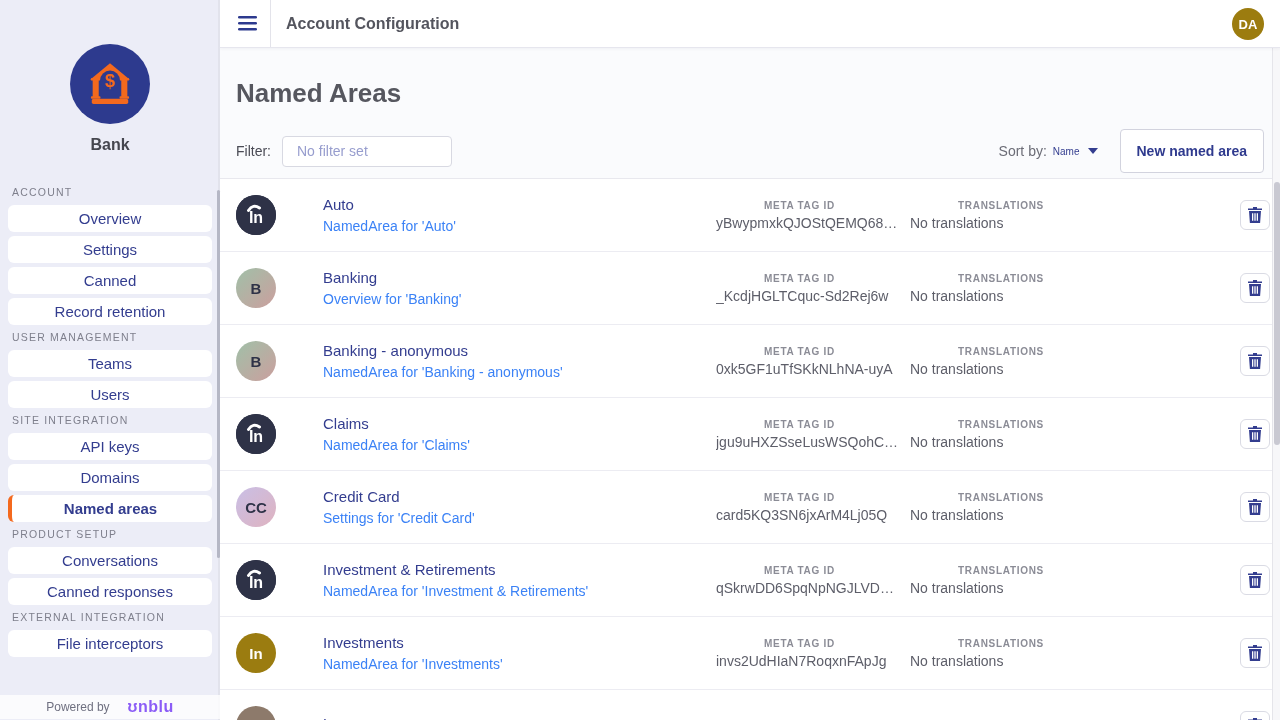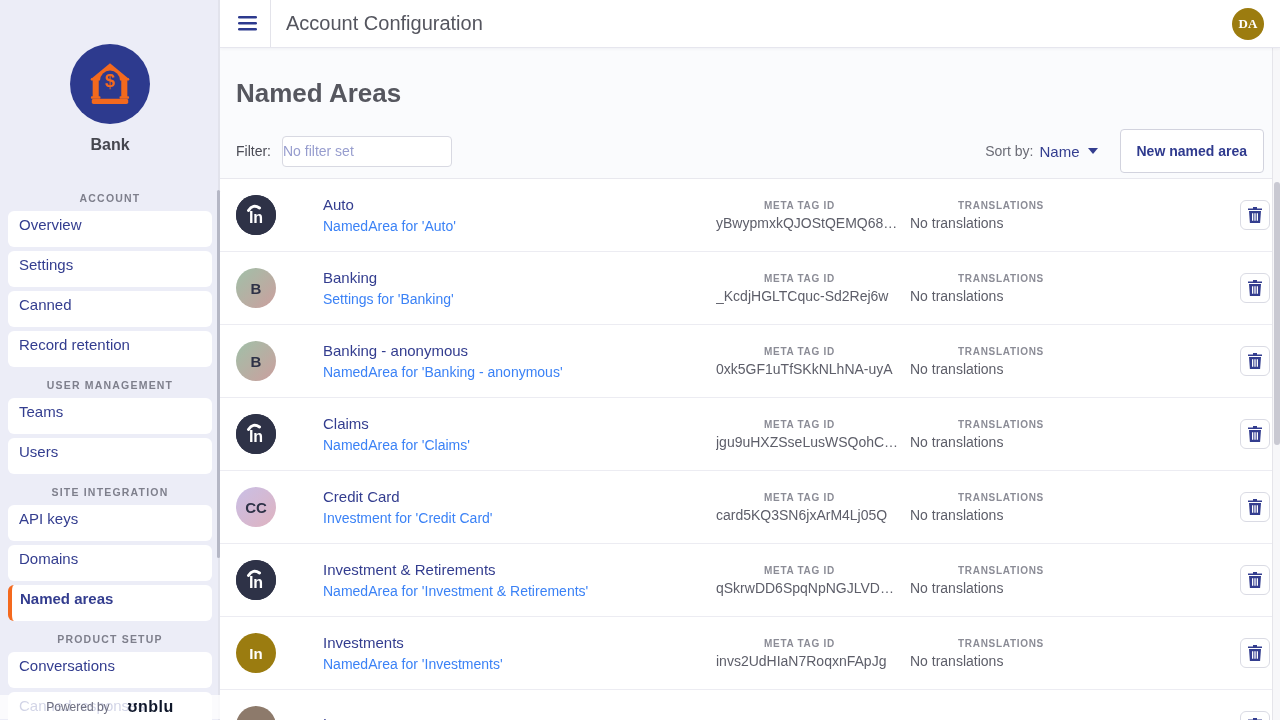--- a/index.html
+++ b/index.html
@@ -7,60 +7,60 @@
     font-family:"Liberation Sans", sans-serif; background:#fafbfd; }
 
   
   .sidebar { position:absolute; left:0; top:0; width:220px; height:720px;
     background:var(--sidebar_bg,#ecedf7); z-index:5; }
   .org { text-align:center; padding-top:44px; }
   .org-logo { width:80px; height:80px; border-radius:50%; margin:0 auto;
     background:var(--logo_navy,#2d3a8e); display:flex; align-items:center; justify-content:center; }
   .org-name { margin-top:12px; font-size:16px; font-weight:bold; color:#45464f; }
   .sidebar nav { padding:10px 8px 0 8px; margin-top:16px; }
-  .sec-label { font-size:10.5px; font-weight:bold; letter-spacing:1.2px; color:#7e7f8c;
-    margin:12px 4px 7px 4px; text-transform:uppercase;text-align:center; }
-  .nav-item { background:#fff; border-radius:6px; height:36px; line-height:27px;
+  .sec-label { font-size:10.5px; font-weight:normal; letter-spacing:1.2px; color:#7e7f8c;
+    margin:6px 4px 7px 4px; text-transform:uppercase; }
+  .nav-item { background:#fff; border-radius:6px; height:27px; line-height:27px;
     padding:0 11px; margin-bottom:4px; font-size:15px; color:#333d8f; cursor:pointer;
-    white-space:nowrap; overflow:hidden; }
+    white-space:nowrap; overflow:hidden;text-align:center; }
   .nav-item.active { font-weight:bold; border-left:4px solid var(--accent_orange,#f4691e);
     padding-left:8px; }
   .sidebar-track { position:absolute; right:0; top:0; width:2px; height:720px; background:#e2e3ec; }
   .sidebar-thumb { position:absolute; right:0; top:190px; width:3px; height:368px;
     background:#b5b7c5; border-radius:2px; }
   .sidebar-footer { position:absolute; bottom:1px; left:0; width:100%; height:24px;
     background:rgba(255,255,255,.78); display:flex; align-items:center; justify-content:center; gap:6px; }
   .pb-text { font-size:12px; color:#6f7080; }
-  .brand { font-size:16px; font-weight:bold; color:#0f172a; letter-spacing:.5px;padding-left:12px; }
+  .brand { font-size:16px; font-weight:bold; color:#8b5cf6; letter-spacing:.5px;padding-left:12px; }
 
   
   .topbar { position:absolute; left:220px; top:0; right:0; height:48px; background:#fff;
     border-bottom:1px solid #e6e6ee; box-shadow:0 1px 3px rgba(40,40,70,.05);
     display:flex; align-items:center; z-index:4; }
   .hamburger { width:46px; height:47px; background:none; border:none; cursor:pointer;
     display:flex; align-items:center; justify-content:center; margin-left:4px; }
   .topbar-divider { width:1px; height:47px; background:#e3e3ea; }
-  .topbar-title { margin-left:15px; font-size:20px; font-weight:normal; color:#54555e; }
+  .topbar-title { margin-left:15px; font-size:16px; font-weight:bold; color:#54555e; }
   .topbar-avatar { position:absolute; right:16px; top:8px; width:32px; height:32px;
     border-radius:50%; color:#fff; font-size:13px; font-weight:bold;
-    display:flex; align-items:center; justify-content:center; cursor:pointer;font-family:Liberation Serif, serif; }
+    display:flex; align-items:center; justify-content:center; cursor:pointer; }
 
   
   .content { position:absolute; left:220px; top:48px; right:0; bottom:0;
     background:#fafbfd; overflow:hidden; }
   h1 { margin:30px 0 0 16px; font-size:26px; font-weight:bold; color:#56575f; }
   .controls { display:flex; align-items:center; margin:26px 16px 0 16px; height:32px; }
   .filter-label { font-size:14px; color:#4a4b55; margin-right:11px; }
   .filter-input { width:170px; height:31px; border:1px solid #d8d9e2; border-radius:4px;
-    padding:0 0; font-size:14px; color:#333d8f; background:#fff; outline:none;
+    padding:0 14px; font-size:14px; color:#333d8f; background:#fff; outline:none;
     font-family:"Liberation Sans", sans-serif; }
   .filter-input::placeholder { color:#979dce; }
   .spacer { flex:1; }
   .sort-label { font-size:14px; color:#6b6c76; margin-right:6px; }
-  .sort-select { display:flex; align-items:center; gap:8px; font-size:15px; color:#333d8f;
+  .sort-select { display:flex; align-items:center; gap:8px; font-size:10px; color:#333d8f;
     cursor:pointer; margin-right:22px;text-align:right; }
   .caret { width:0; height:0; border-left:5px solid transparent; border-right:5px solid transparent;
     border-top:6px solid #333d8f; display:inline-block; }
   .new-btn { height:44px; padding:0 16px; background:#fff; border:1px solid #d2d3de;
     border-radius:4px; font-size:14px; font-weight:bold; color:#2f3a8e; cursor:pointer;
     font-family:"Liberation Sans", sans-serif; }
 
   
   .list { margin-top:11px; background:#fff; border-top:1px solid #e8e8ee; }
   .row { display:flex; align-items:center; height:73px; border-bottom:1px solid #ececf2;
@@ -190,21 +190,21 @@
       <svg width="14" height="16" viewBox="0 0 14 16">
         <path fill="#333d8f" d="M5 0h4v1.5h5V3H0V1.5h5V0zM1 4h12l-.9 12H1.9L1 4zm3 2.2v7.6h1.3V6.2H4zm2.35 0v7.6h1.3V6.2h-1.3zM8.7 6.2v7.6H10V6.2H8.7z"></path>
       </svg>
     </button>
   </div>
 
   <div class="row">
     <div class="avatar" style="background: linear-gradient(135deg, rgb(160, 192, 168), rgb(203, 159, 158)); color: rgb(46, 50, 71);">B</div>
     <div class="name-col">
       <div class="row-name">Banking</div>
-      <div class="row-desc">Settings for 'Banking'</div>
+      <div class="row-desc">Overview for 'Banking'</div>
     </div>
     <div class="meta-col">
       <div class="col-label">META TAG ID</div>
       <div class="col-value">_KcdjHGLTCquc-Sd2Rej6w</div>
     </div>
     <div class="trans-col">
       <div class="col-label">TRANSLATIONS</div>
       <div class="col-value">No translations</div>
     </div>
     <button class="trash-btn">
@@ -259,21 +259,21 @@
       <svg width="14" height="16" viewBox="0 0 14 16">
         <path fill="#333d8f" d="M5 0h4v1.5h5V3H0V1.5h5V0zM1 4h12l-.9 12H1.9L1 4zm3 2.2v7.6h1.3V6.2H4zm2.35 0v7.6h1.3V6.2h-1.3zM8.7 6.2v7.6H10V6.2H8.7z"></path>
       </svg>
     </button>
   </div>
 
   <div class="row">
     <div class="avatar" style="background: linear-gradient(135deg, rgb(201, 191, 230), rgb(223, 179, 192)); color: rgb(46, 50, 71);">CC</div>
     <div class="name-col">
       <div class="row-name">Credit Card</div>
-      <div class="row-desc">Investment for 'Credit Card'</div>
+      <div class="row-desc">Settings for 'Credit Card'</div>
     </div>
     <div class="meta-col">
       <div class="col-label">META TAG ID</div>
       <div class="col-value">card5KQ3SN6jxArM4Lj05Q</div>
     </div>
     <div class="trans-col">
       <div class="col-label">TRANSLATIONS</div>
       <div class="col-value">No translations</div>
     </div>
     <button class="trash-btn">

